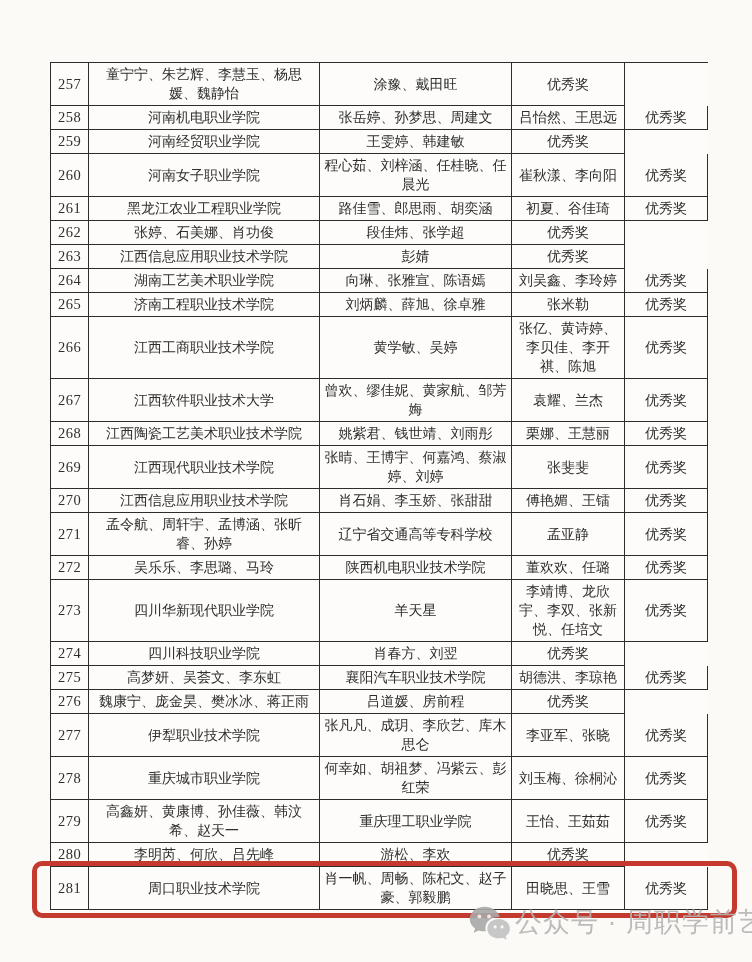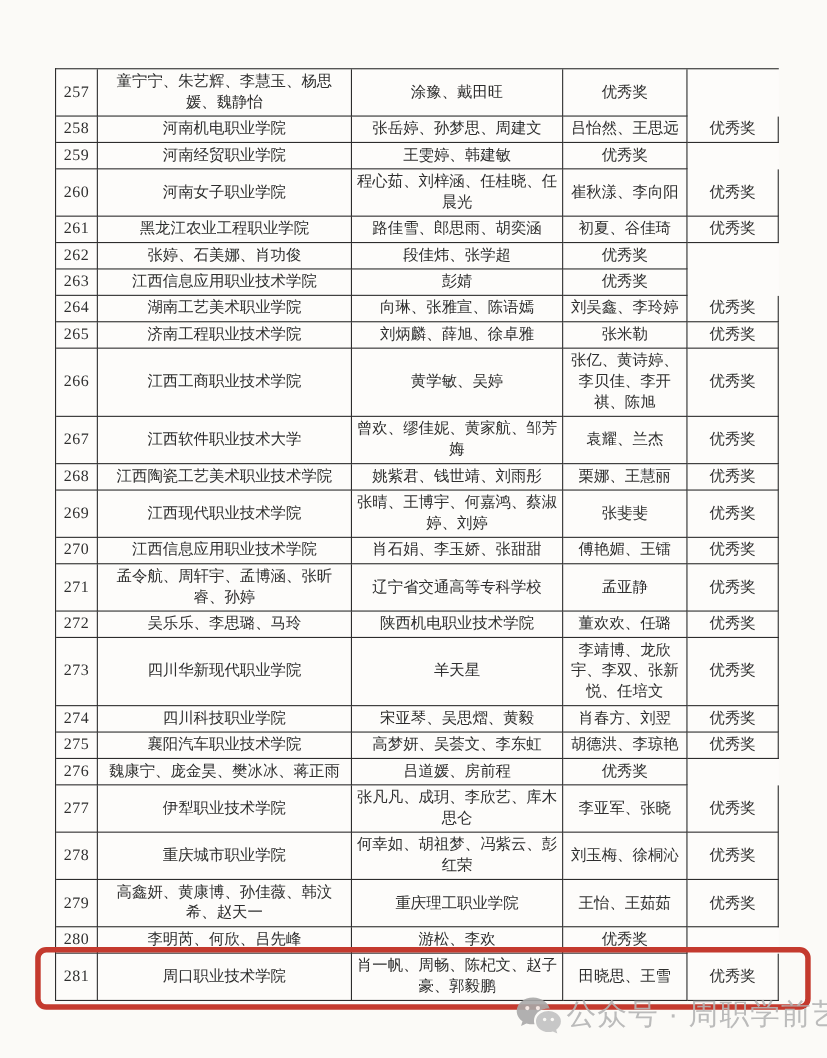--- a/index.html
+++ b/index.html
@@ -206,30 +206,29 @@
       <div class="cell school">四川华新现代职业学院</div>
       <div class="cell teachers">羊天星</div>
       <div class="cell students">李靖博、龙欣宇、李双、张新悦、任培文</div>
       <div class="cell award">优秀奖</div>
 
     </div>
 
     <div class="row">
       <div class="cell no">274</div>
       <div class="cell school">四川科技职业学院</div>
-      <div class="cell students">宋亚琴、吴思熠、黄毅</div>
       <div class="cell teachers">肖春方、刘翌</div>
       <div class="cell award">优秀奖</div>
 
     </div>
 
     <div class="row">
       <div class="cell no">275</div>
+      <div class="cell students">高梦妍、吴荟文、李东虹</div>
       <div class="cell school">襄阳汽车职业技术学院</div>
-      <div class="cell students">高梦妍、吴荟文、李东虹</div>
       <div class="cell teachers">胡德洪、李琼艳</div>
       <div class="cell award">优秀奖</div>
 
     </div>
 
     <div class="row">
       <div class="cell no">276</div>
       <div class="cell students">魏康宁、庞金昊、樊冰冰、蒋正雨</div>
       <div class="cell teachers">吕道媛、房前程</div>
       <div class="cell award">优秀奖</div>

